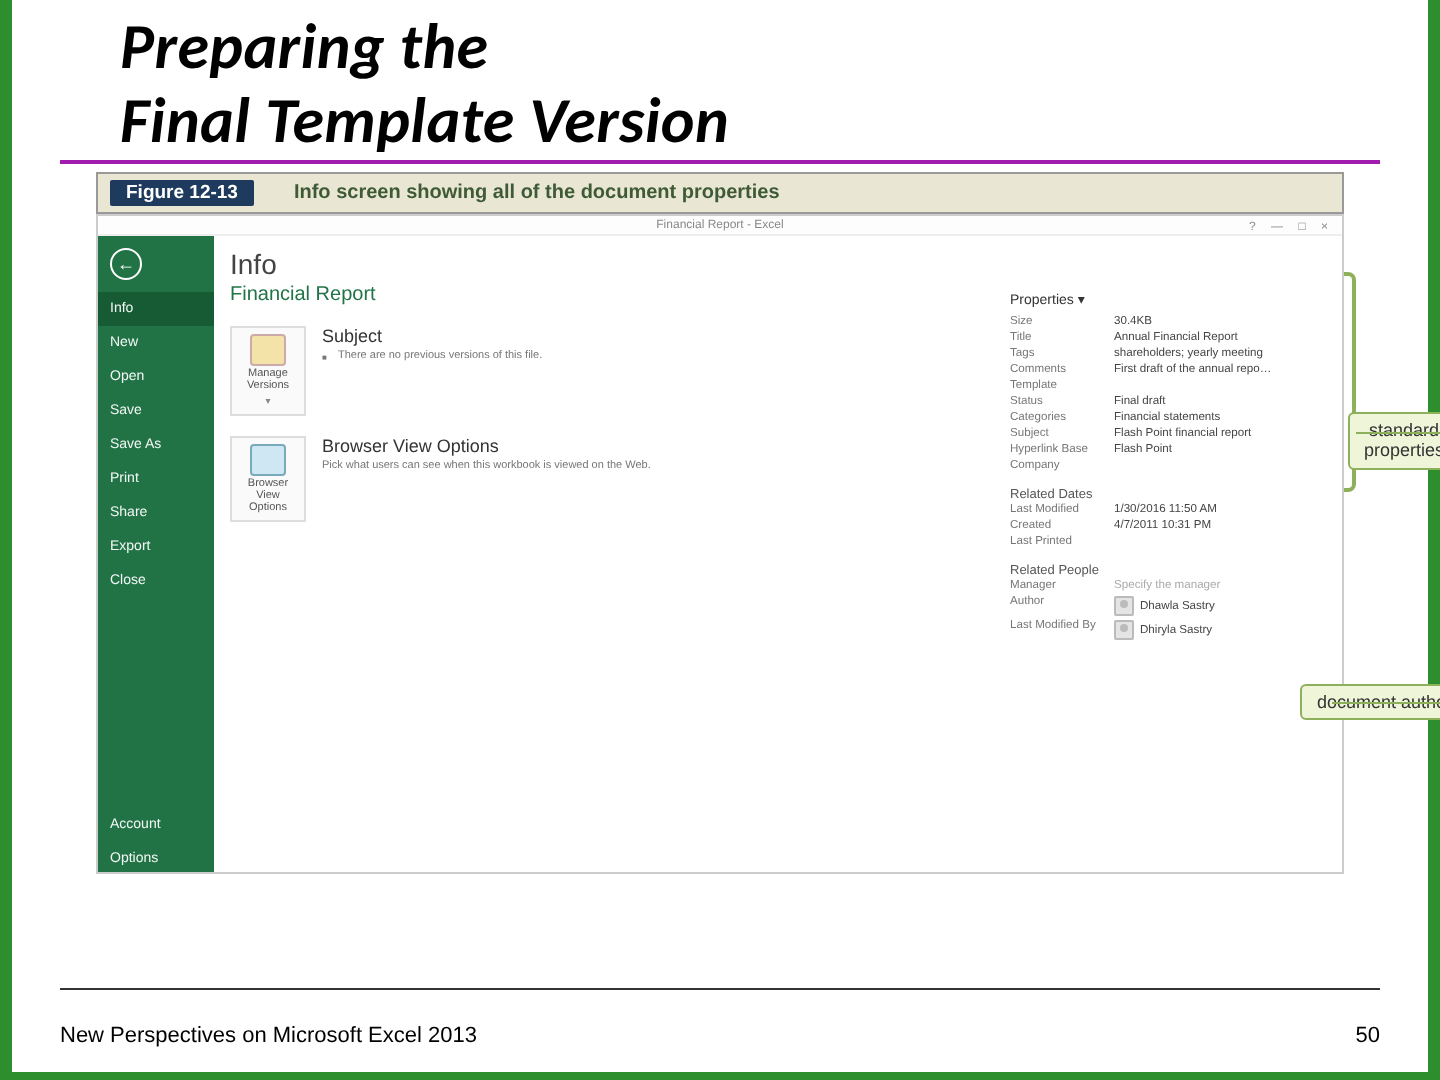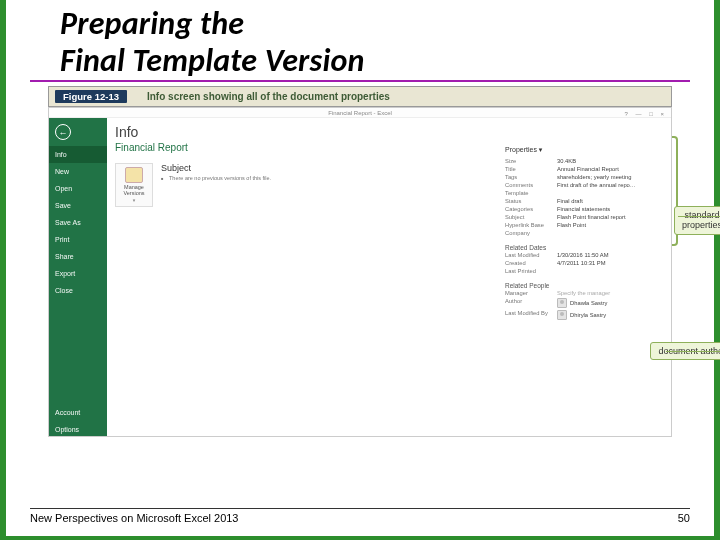--- a/index.html
+++ b/index.html
@@ -39,21 +39,21 @@
   .props .k { width: 48px; color: #777; }
   .props .v { flex: 1; color: #444; }
   .props .sub { margin-top: 7px; color: #555; font-size: 6.5px; font-weight: 500; }
   .avatar { display: inline-block; width: 10px; height: 10px; background: #e4e4e4; border: 1px solid #bbb; border-radius: 1px; margin-right: 3px; vertical-align: middle; position: relative; }
   .avatar::after { content: ""; position: absolute; left: 2px; top: 1px; width: 4px; height: 4px; border-radius: 50%; background: #bbb; }
   .callout { position: absolute; font-size: 9px; background: #eef5d9; border: 1px solid #8eb05a; padding: 3px 7px; border-radius: 3px; color: #333; text-align: center; line-height: 1.2; }
   .callout.std { right: -58px; top: 120px; }
   .callout.auth { right: -62px; top: 256px; }
   .arrow-line { position: absolute; height: 1px; background: #8eb05a; }
   .brace { position: absolute; border-right: 2px solid #8eb05a; border-top: 2px solid #8eb05a; border-bottom: 2px solid #8eb05a; width: 6px; border-radius: 0 4px 4px 0; }
-  .footer { position: absolute; bottom: 12px; left: 24px; right: 24px; display: flex; justify-content: space-between; font-size: 11px; border-top: 1px solid #333; padding-top: 3px; }
+  .footer { position: absolute; bottom: 12px; left: 24px; right: 24px; display: flex; justify-content: space-between; font-size: 11px; border-top: 1px solid #333; padding-top: 17px; }
 </style>
 </head>
 <body>
 
 <div class="slide">
   <div class="title-area">
     <h1>
       <span>Preparing the</span><br>
       <span>Final Template Version</span>
     </h1>
@@ -100,20 +100,30 @@
               <div class="ic"></div>
               <span>Manage Versions</span>
               <span class="drop">▾</span>
             </div>
             <div class="sec-body">
               <div class="sec-h">Subject</div>
               <div class="sec-li">There are no previous versions of this file.</div>
             </div>
           </div>
 
+          <div class="section">
+            <div class="btn">
+              <div class="ic blue"></div>
+              <span>Browser View Options</span>
+            </div>
+            <div class="sec-body">
+              <div class="sec-h">Browser View Options</div>
+              <div class="sec-p">Pick what users can see when this workbook is viewed on the Web.</div>
+            </div>
+          </div>
 
           <div class="props">
             <div class="ph">Properties ▾</div>
             <div class="row">
                 <span class="k">Size</span>
                 <span class="v">30.4KB</span>
               </div>
             <div class="row">
                 <span class="k">Title</span>
                 <span class="v">Annual Financial Report</span>

